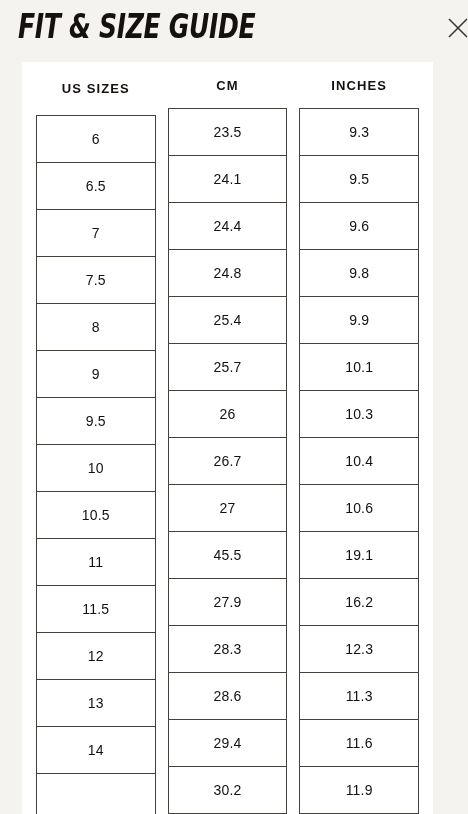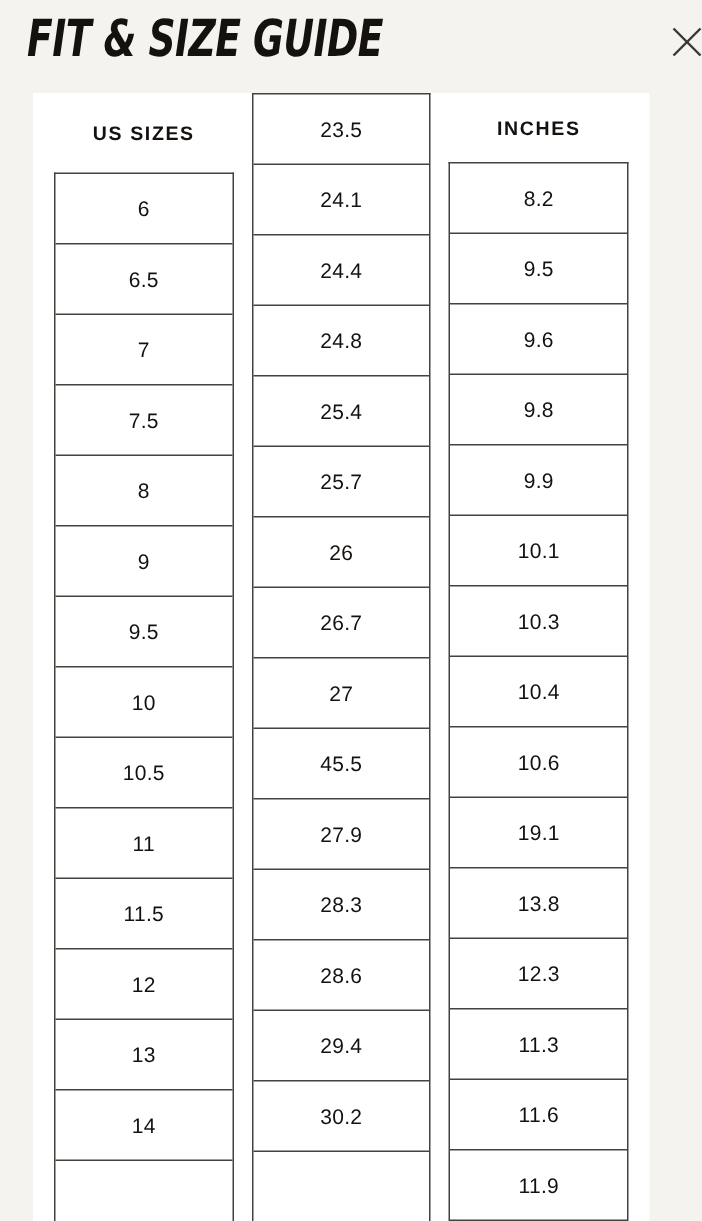--- a/index.html
+++ b/index.html
@@ -152,20 +152,21 @@
           <div class="size-cell">10.5</div>
           <div class="size-cell">11</div>
           <div class="size-cell">11.5</div>
           <div class="size-cell">12</div>
           <div class="size-cell">13</div>
           <div class="size-cell">14</div>
         </div>
     </div>
 
     <div class="size-column">
+      <div class="column-header">CM</div>
       <div class="column-body">
           <div class="size-cell">23.5</div>
           <div class="size-cell">24.1</div>
           <div class="size-cell">24.4</div>
           <div class="size-cell">24.8</div>
           <div class="size-cell">25.4</div>
           <div class="size-cell">25.7</div>
           <div class="size-cell">26</div>
           <div class="size-cell">26.7</div>
           <div class="size-cell">27</div>
@@ -174,31 +175,31 @@
           <div class="size-cell">28.3</div>
           <div class="size-cell">28.6</div>
           <div class="size-cell">29.4</div>
           <div class="size-cell">30.2</div>
         </div>
     </div>
 
     <div class="size-column">
       <div class="column-header">INCHES</div>
       <div class="column-body">
-          <div class="size-cell">8.2</div>
+          <div class="size-cell">9.3</div>
           <div class="size-cell">9.5</div>
           <div class="size-cell">9.6</div>
           <div class="size-cell">9.8</div>
           <div class="size-cell">9.9</div>
           <div class="size-cell">10.1</div>
           <div class="size-cell">10.3</div>
           <div class="size-cell">10.4</div>
           <div class="size-cell">10.6</div>
           <div class="size-cell">19.1</div>
-          <div class="size-cell">13.8</div>
+          <div class="size-cell">16.2</div>
           <div class="size-cell">12.3</div>
           <div class="size-cell">11.3</div>
           <div class="size-cell">11.6</div>
           <div class="size-cell">11.9</div>
         </div>
     </div>
 
   </div>
 </div>
 

